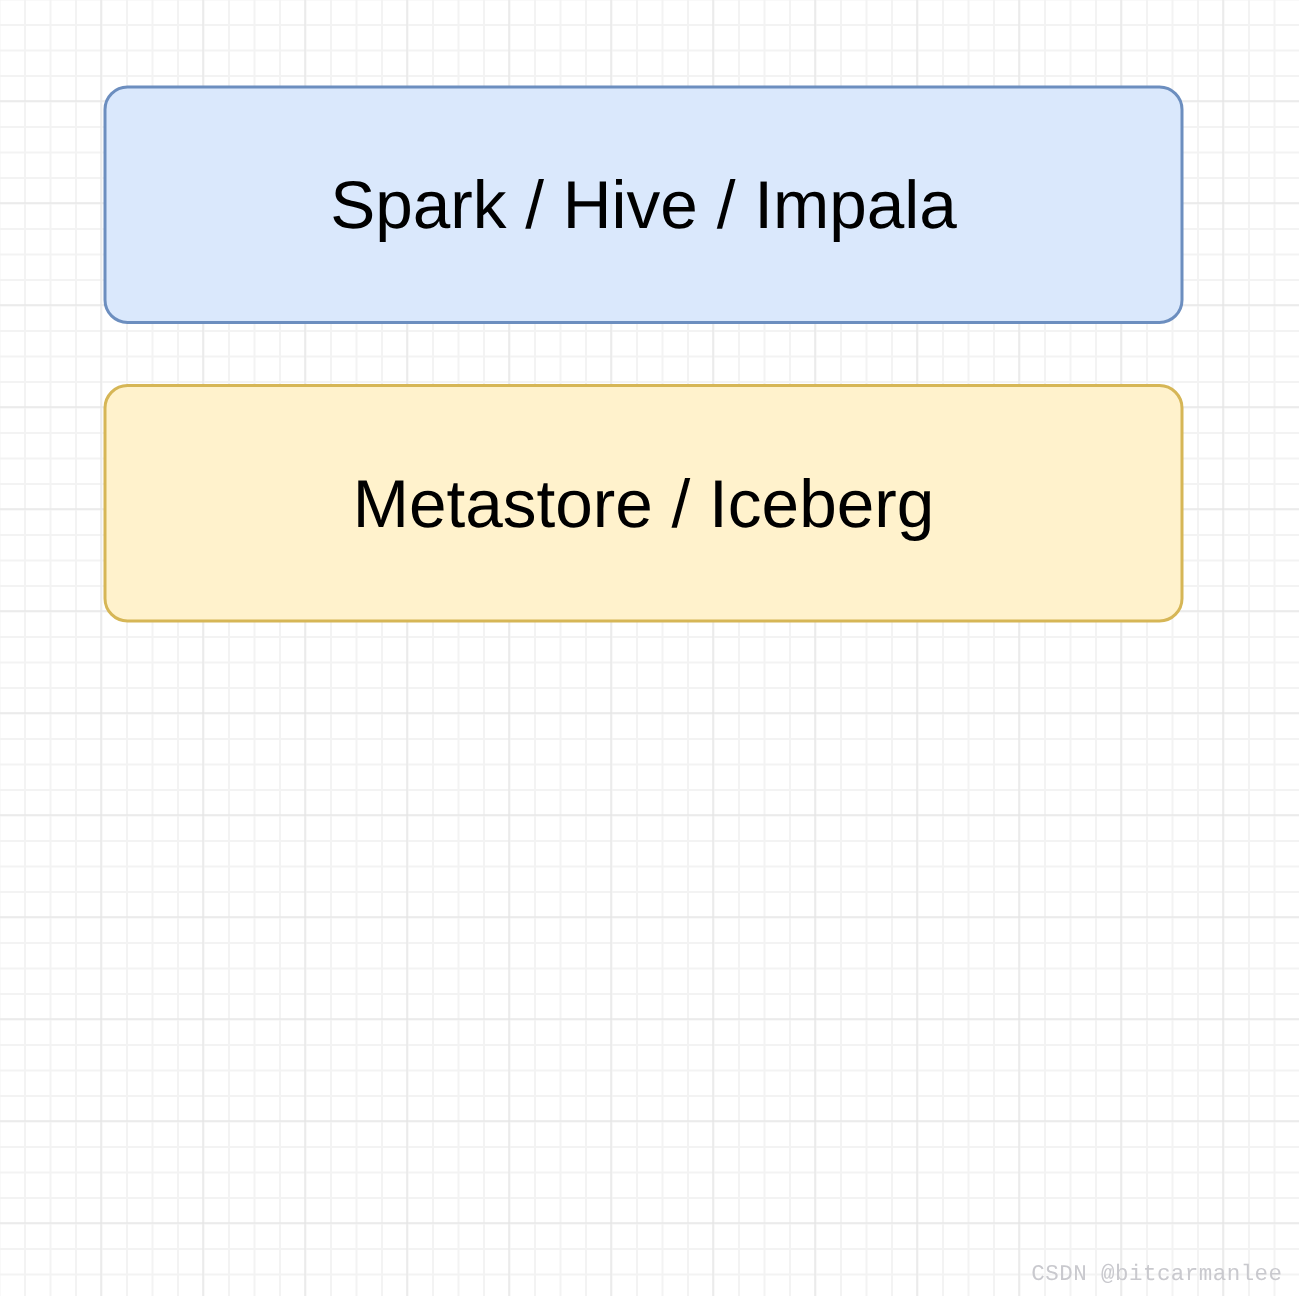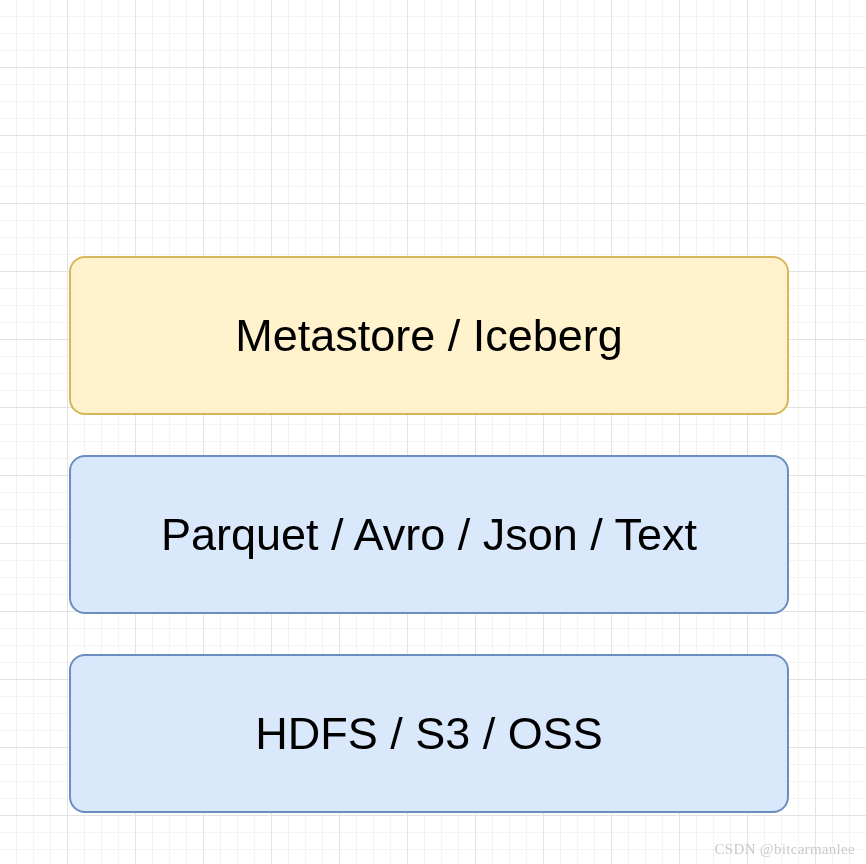--- a/index.html
+++ b/index.html
@@ -76,41 +76,38 @@
   #box-0 { top: 57px; }
   #box-1 { top: 256px; }
   #box-2 { top: 455px; }
   #box-3 { top: 654px; }
 
   
   #watermark {
     position: absolute;
     right: 11px;
     bottom: 6px;
-    font-family: Liberation Serif, serif;
+    font-family: Liberation Mono, monospace;
     font-size: 15px;
     color: #c9c9ce;
     letter-spacing: 0.3px;
     white-space: nowrap;
     user-select: none;
   }
 </style>
 </head>
 <body>
 
 <div id="canvas">
 
+  <div class="layer-box blue" id="box-0">
+    <div class="layer-label">Spark / Hive / Impala</div>
+  </div>
 
   <div class="layer-box yellow" id="box-1">
     <div class="layer-label">Metastore / Iceberg</div>
   </div>
 
-  <div class="layer-box blue" id="box-2">
-    <div class="layer-label">Parquet / Avro / Json / Text</div>
-  </div>
 
-  <div class="layer-box blue" id="box-3">
-    <div class="layer-label">HDFS / S3 / OSS</div>
-  </div>
 
   <div id="watermark">CSDN @bitcarmanlee</div>
 
 </div>
 
 </body></html>

